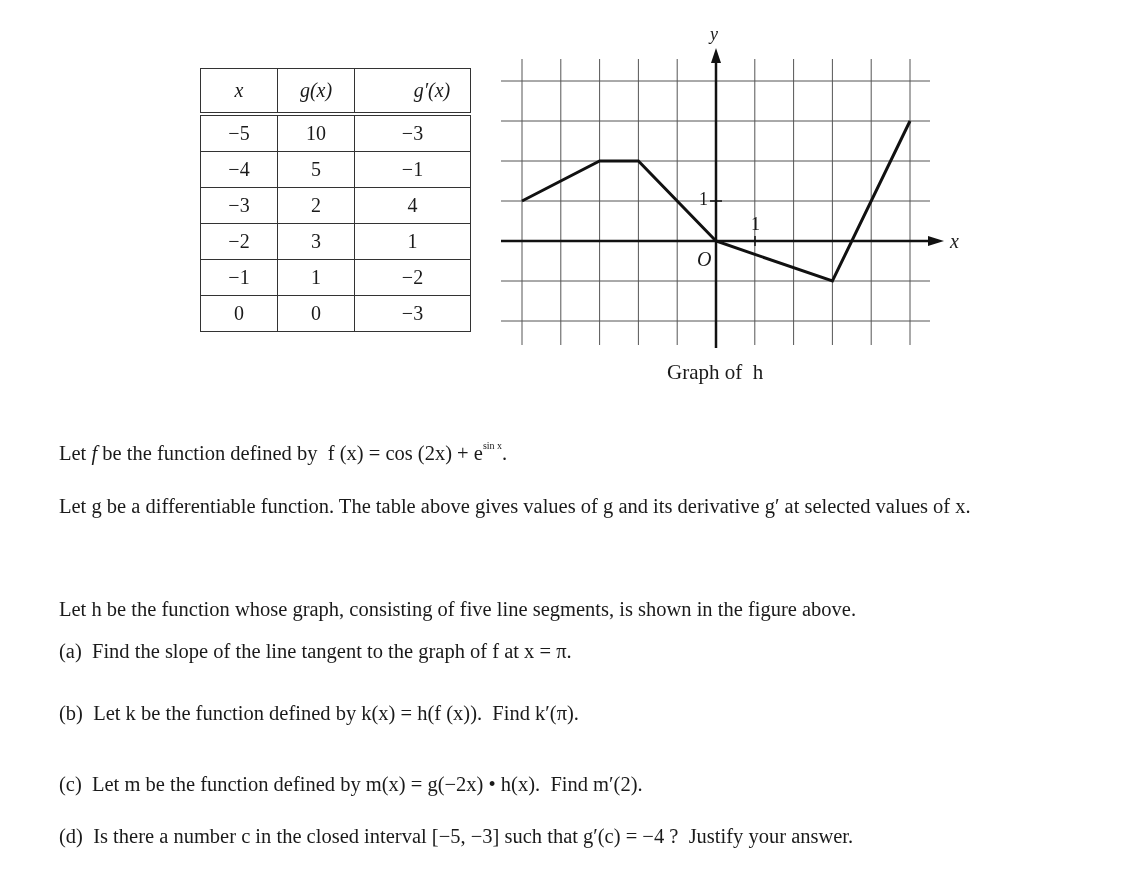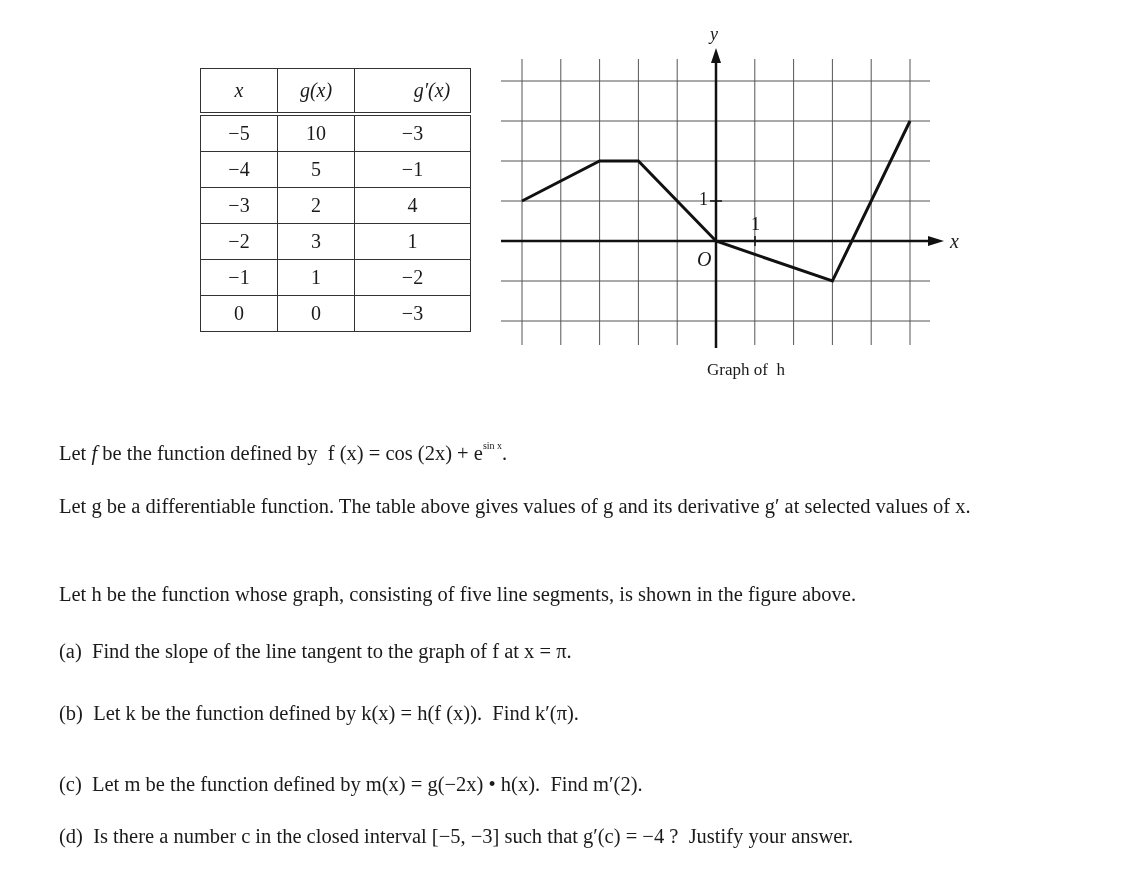--- a/index.html
+++ b/index.html
@@ -11,21 +11,21 @@
   table.gtab td, table.gtab th { border:1.5px solid #333; text-align:center;
                font-weight:normal; padding:0; }
   table.gtab th { height:43px; font-style:italic; }
   table.gtab thead tr { border-bottom:4px double #333; }
   table.gtab td { height:35px; }
   table.gtab .c0 { width:76px; } table.gtab .c1 { width:76px;font-style:italic; } table.gtab .c2 { width:76px;padding-left:39px; }
   .para { position:absolute; left:59px; font-size:20.5px; line-height:34px; white-space:nowrap; }
   .wrap { white-space:normal; width:1030px; }
   i.v { font-style:italic; }
   sup { font-size:10px; vertical-align:11px; }
-  .caption { position:absolute; left:667px; top:360px; font-size:17px;margin-left:40px; }
+  .caption { position:absolute; left:667px; top:360px; font-size:21px; }
   .lbl { position:absolute; font-size:18px; }
 </style>
 </head>
 <body>
 
 <table class="gtab">
   <thead>
     <tr>
       <th class="c0">x</th>
       <th class="c1">g(x)</th>
@@ -100,17 +100,17 @@
 <span class="lbl" style="left:950px;top:230px;font-style:italic;font-size:20px;">x</span>
 <span class="lbl" style="left:697px;top:248px;font-style:italic;font-size:20px;">O</span>
 <span class="lbl" style="left:699px;top:189px;">1</span>
 <span class="lbl" style="left:751px;top:214px;">1</span>
 <span class="caption" style="white-space:pre;">Graph of  h</span>
 
 <div class="para" style="top:429px;">
   <span>Let </span><i class="v">f</i><span style="white-space:pre;"> be the function defined by  </span><span>f (x) = cos (2x) + e</span><sup>sin x</sup><span>.</span>
 </div>
 <div class="para wrap" style="top:489px;">Let g be a differentiable function. The table above gives values of g and its derivative g′ at selected values of x.</div>
-<div class="para" style="top:577px;">Let h be the function whose graph, consisting of five line segments, is shown in the figure above.</div>
+<div class="para" style="top:592px;">Let h be the function whose graph, consisting of five line segments, is shown in the figure above.</div>
 <div class="para" style="top:634px;white-space:pre;">(a)  Find the slope of the line tangent to the graph of f at x = π.</div>
 <div class="para" style="top:696px;white-space:pre;">(b)  Let k be the function defined by k(x) = h(f (x)).  Find k′(π).</div>
 <div class="para" style="top:761px;white-space:pre;margin-top:6px;">(c)  Let m be the function defined by m(x) = g(−2x) • h(x).  Find m′(2).</div>
 <div class="para" style="top:819px;white-space:pre;">(d)  Is there a number c in the closed interval [−5, −3] such that g′(c) = −4 ?  Justify your answer.</div>
 
 </body></html>

